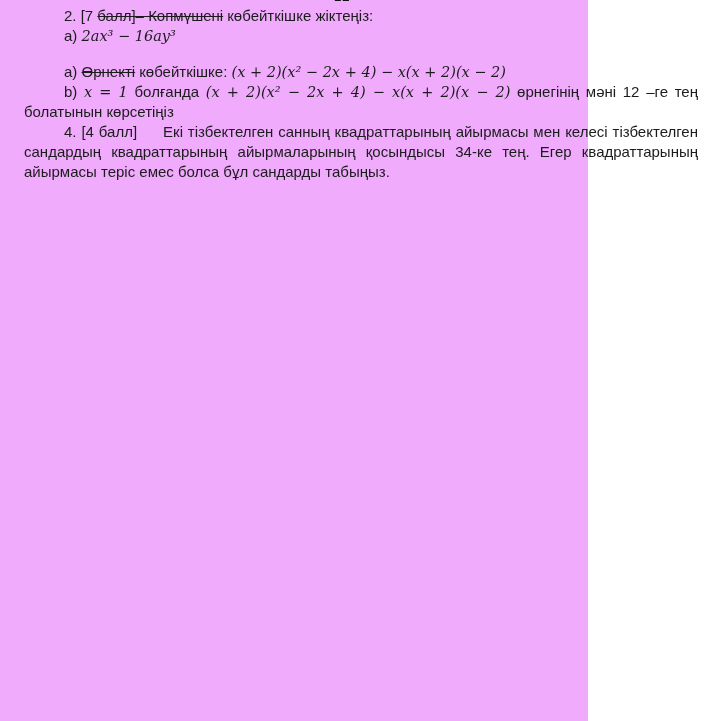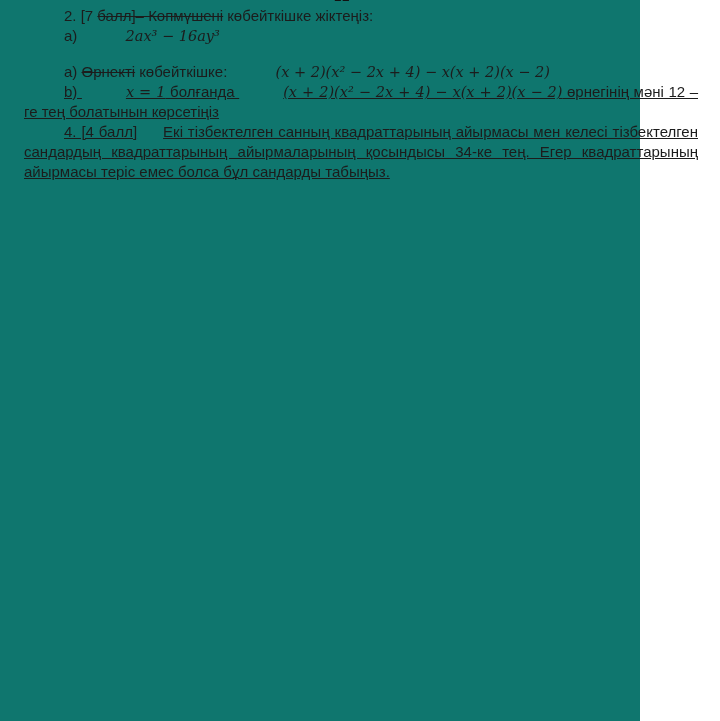--- a/index.html
+++ b/index.html
@@ -6,23 +6,23 @@
   html, body {
     width: 720px;
     height: 721px;
     background: #ffffff;
     font-family: "Liberation Sans", sans-serif;
     color: #1c1c1c;
     overflow: hidden;
   }
   .page {
     position: relative;
-    width: 640px;
+    width: 588px;
     height: 721px;
-    background: #0f766e;
+    background: #f0abfc;
   }
   
   .top-fragment {
     position: absolute;
     top: 0;
     left: 334px;
     height: 5px;
     overflow: hidden;
   }
   .top-fragment span {
@@ -41,29 +41,27 @@
     font-size: 15px;
     line-height: 20px;
   }
   .indent-line { margin-left: 64px; }
   .para {
     margin-left: 24px;
     margin-right: 22px;
     text-indent: 40px;
     text-align: justify;
     text-align-last: left;
-    text-decoration: underline;
   }
   .struck { text-decoration: line-through; }
   .math {
     font-family: "DejaVu Serif", serif;
     font-style: italic;
     font-size: 14.5px;
     white-space: nowrap;
-    margin-left: 44px;
   }
   .gap-small { height: 16px; }
   .num-label { margin-right: 26px; }
 </style>
 </head>
 <body>
 
 <div class="page">
 
   <div class="top-fragment">

